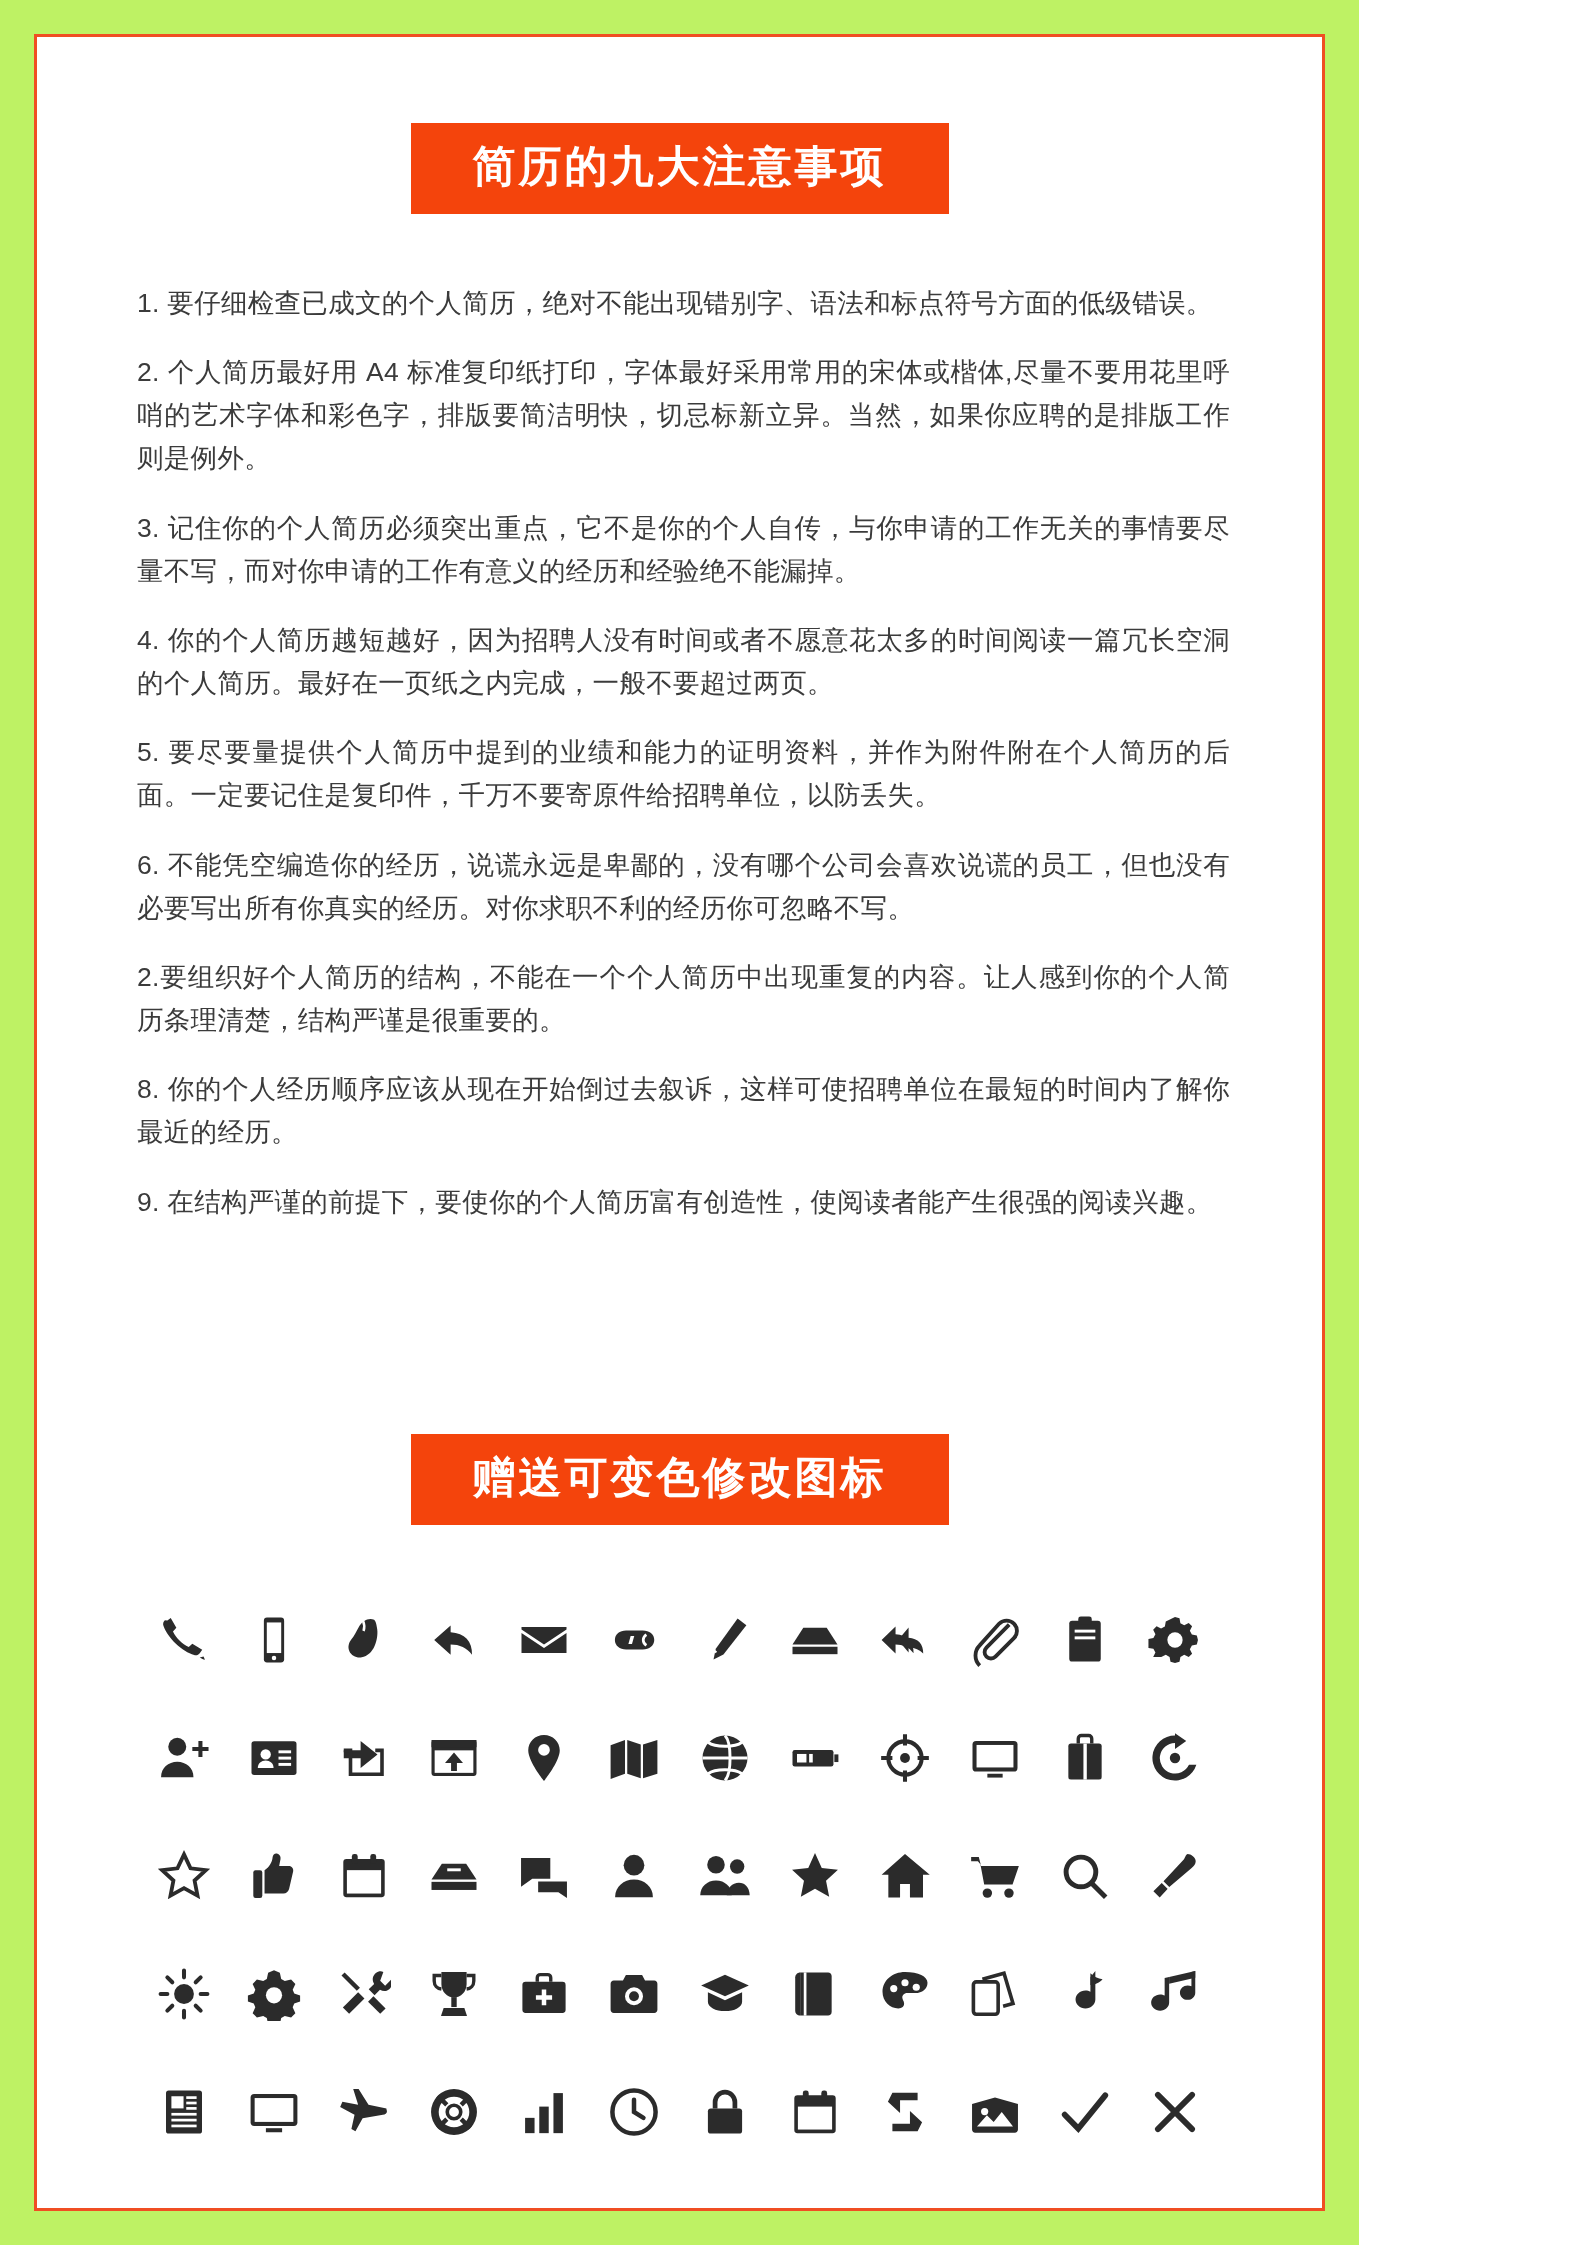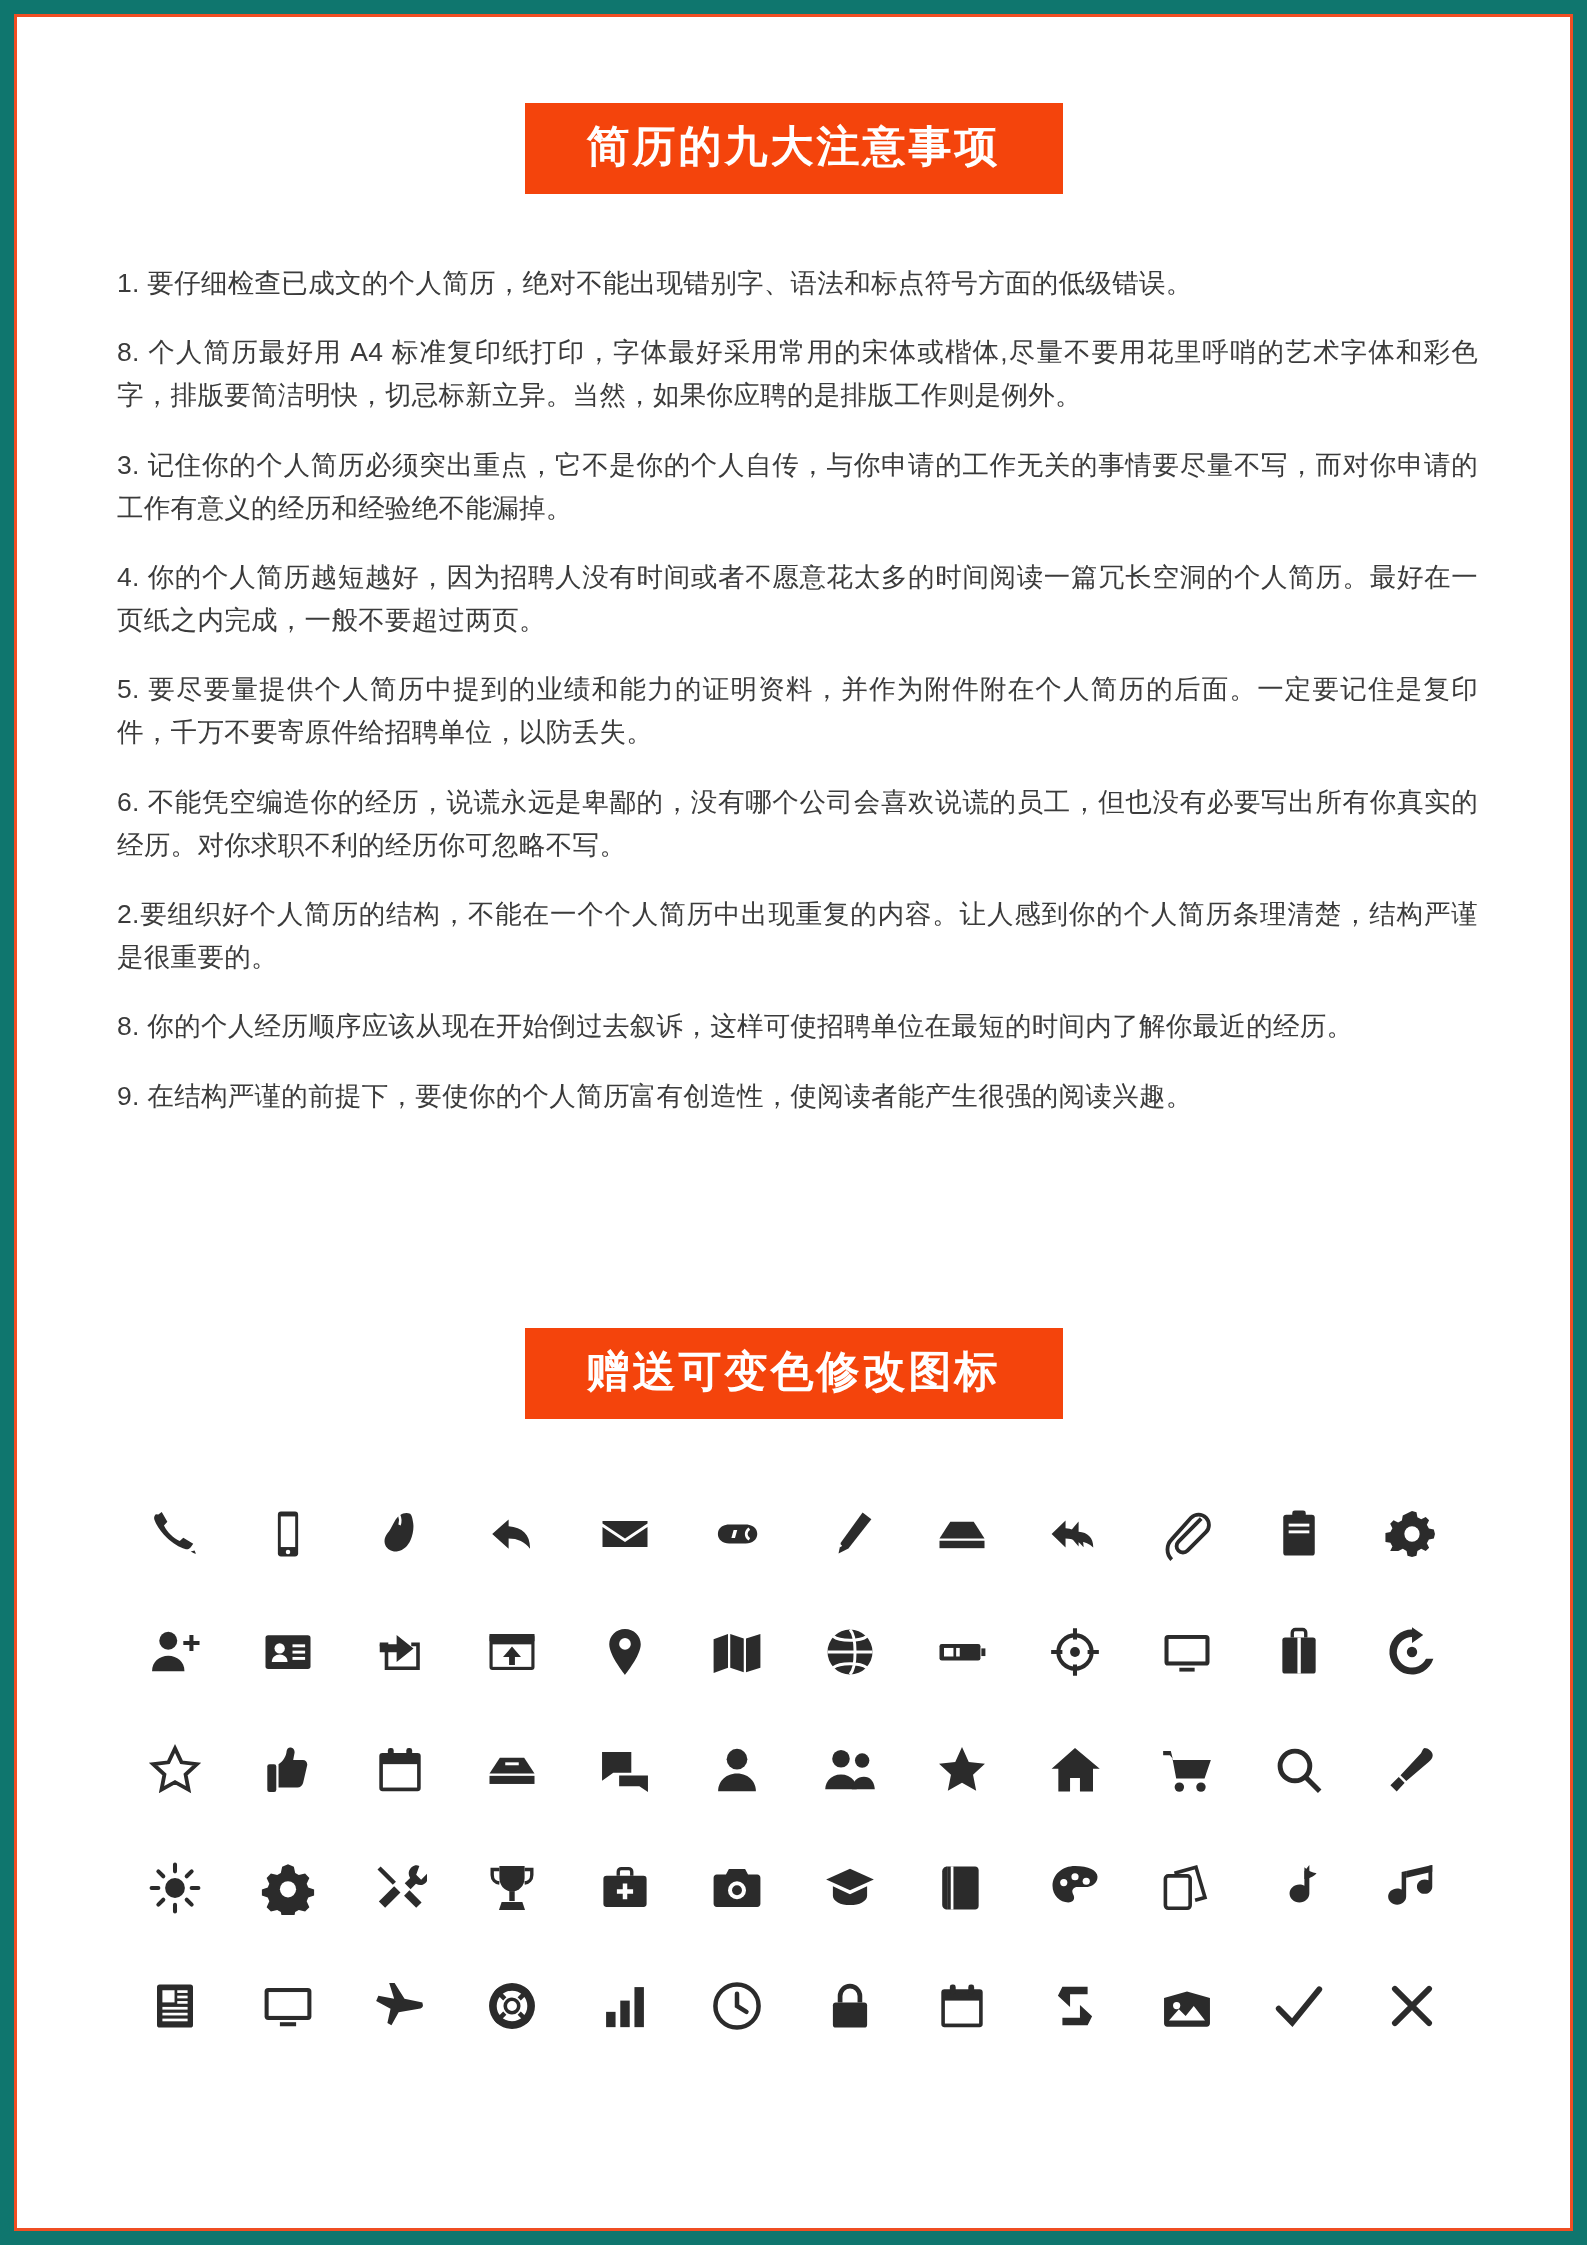--- a/index.html
+++ b/index.html
@@ -8,24 +8,24 @@
     background: #ffffff;
   }
   body {
     width: 1587px;
     height: 2245px;
     font-family: "Liberation Sans", sans-serif;
     -webkit-font-smoothing: antialiased;
   }
   .page {
     box-sizing: border-box;
-    width: 1587px;
+    width: 1359px;
     height: 2245px;
-    padding: 14px;
-    background: #0f766e;
+    padding: 34px;
+    background: #bef264;
   }
   .page-frame {
     box-sizing: border-box;
     width: 100%;
     height: 100%;
     border: 3px solid #f04e23;
     background: #ffffff;
     padding: 50px 62px 30px 62px;
     position: relative;
   }
@@ -84,21 +84,21 @@
 
 <div class="page">
   <div class="page-frame">
 
     <div class="banner-wrap banner-1">
       <div class="banner">简历的九大注意事项</div>
     </div>
 
     <div class="tips">
       <p class="tip">1. 要仔细检查已成文的个人简历，绝对不能出现错别字、语法和标点符号方面的低级错误。</p>
-      <p class="tip">8. 个人简历最好用 A4 标准复印纸打印，字体最好采用常用的宋体或楷体,尽量不要用花里呼哨的艺术字体和彩色字，排版要简洁明快，切忌标新立异。当然，如果你应聘的是排版工作则是例外。</p>
+      <p class="tip">2. 个人简历最好用 A4 标准复印纸打印，字体最好采用常用的宋体或楷体,尽量不要用花里呼哨的艺术字体和彩色字，排版要简洁明快，切忌标新立异。当然，如果你应聘的是排版工作则是例外。</p>
       <p class="tip">3. 记住你的个人简历必须突出重点，它不是你的个人自传，与你申请的工作无关的事情要尽量不写，而对你申请的工作有意义的经历和经验绝不能漏掉。</p>
       <p class="tip">4. 你的个人简历越短越好，因为招聘人没有时间或者不愿意花太多的时间阅读一篇冗长空洞的个人简历。最好在一页纸之内完成，一般不要超过两页。</p>
       <p class="tip">5. 要尽要量提供个人简历中提到的业绩和能力的证明资料，并作为附件附在个人简历的后面。一定要记住是复印件，千万不要寄原件给招聘单位，以防丢失。</p>
       <p class="tip">6. 不能凭空编造你的经历，说谎永远是卑鄙的，没有哪个公司会喜欢说谎的员工，但也没有必要写出所有你真实的经历。对你求职不利的经历你可忽略不写。</p>
       <p class="tip">2.要组织好个人简历的结构，不能在一个个人简历中出现重复的内容。让人感到你的个人简历条理清楚，结构严谨是很重要的。</p>
       <p class="tip">8. 你的个人经历顺序应该从现在开始倒过去叙诉，这样可使招聘单位在最短的时间内了解你最近的经历。</p>
       <p class="tip">9. 在结构严谨的前提下，要使你的个人简历富有创造性，使阅读者能产生很强的阅读兴趣。</p>
     </div>
 
     <div class="banner-wrap banner-2-wrap">

